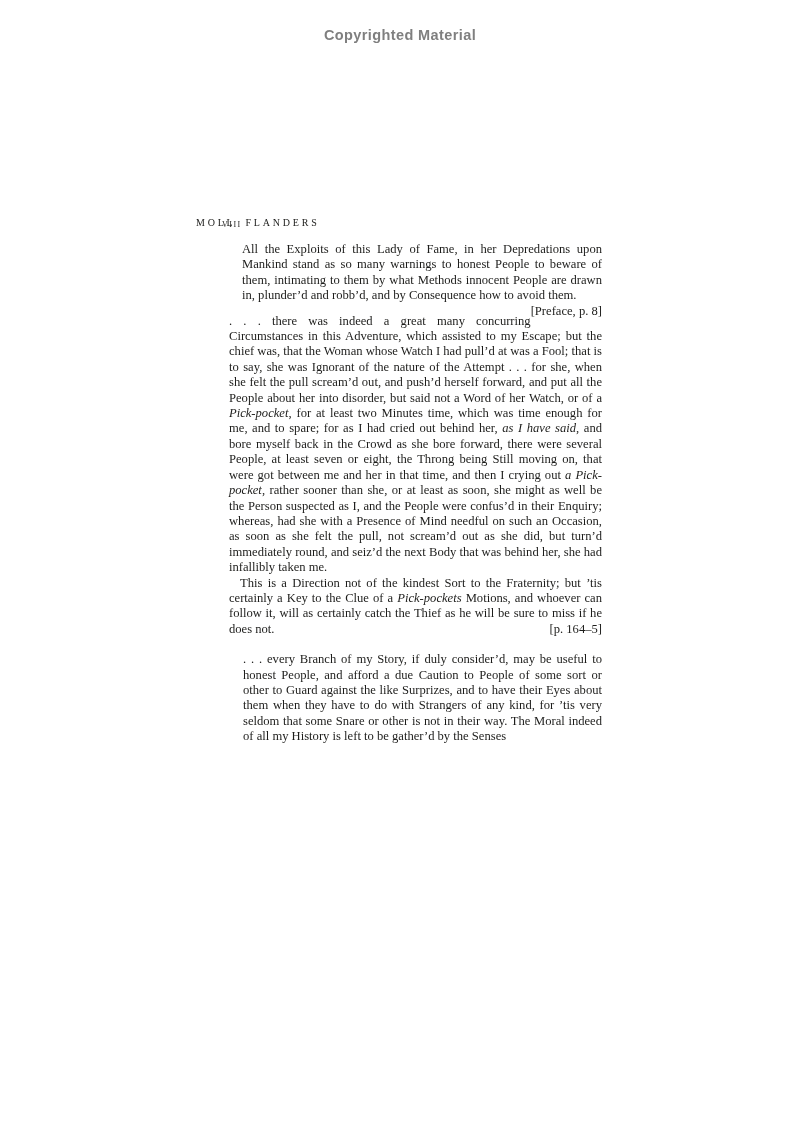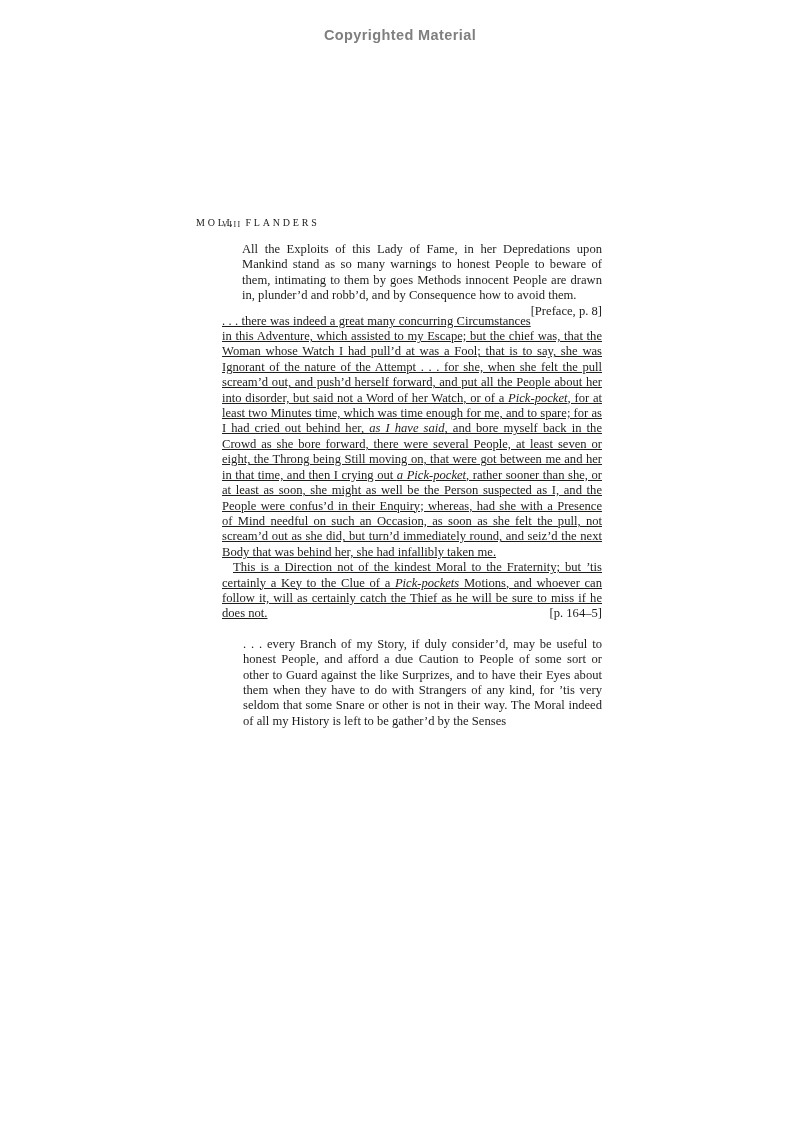--- a/index.html
+++ b/index.html
@@ -54,21 +54,21 @@
   }
   .head-title {
     font-size: 10px;
     letter-spacing: 2.8px;
     word-spacing: 5px;
   }
 
   p { margin: 0; }
   .bq1 { margin-left: 46px; margin-bottom: 10px; }
   .para-intro { margin-bottom: 14px; }
-  .bq2 { margin-left: 26px; margin-bottom: 15px; text-decoration: underline; }
+  .bq2 { margin-left: 33px; margin-bottom: 15px; }
   .indent { text-indent: 11px; }
   .para-similarly { margin-bottom: 16px; }
   .bq3 { margin-left: 47px; }
   .citation { float: right; }
   em { font-style: italic; }
 </style>
 </head>
 <body>
 
 <div class="page">
@@ -76,27 +76,27 @@
   <div class="copyright top">Copyrighted Material</div>
 
   <div class="text-col">
 
     <div class="running-head">
       <span class="folio">viii</span>
       <span class="head-title">MOLL FLANDERS</span>
     </div>
 
     <div class="bq1">
-      <p><span><span>All the Exploits of this Lady of Fame, in her Depredations upon Mankind stand as so many warnings to honest People to beware of them, intimating to them by goes Methods innocent People are drawn in, plunder’d and robb’d, and by Consequence how to avoid them.</span></span><span class="citation">[Preface, p. 8]</span></p>
+      <p><span><span>All the Exploits of this Lady of Fame, in her Depredations upon Mankind stand as so many warnings to honest People to beware of them, intimating to them by what Methods innocent People are drawn in, plunder’d and robb’d, and by Consequence how to avoid them.</span></span><span class="citation">[Preface, p. 8]</span></p>
     </div>
 
 
     <div class="bq2">
       <p><span>. . . there was indeed a great many concurring Circumstances in this Adventure, which assisted to my Escape; but the chief was, that the Woman whose Watch I had pull’d at was a Fool; that is to say, she was Ignorant of the nature of the Attempt . . . for she, when she felt the pull scream’d out, and push’d herself forward, and put all the People about her into disorder, but said not a Word of her Watch, or of a </span><em>Pick-pocket</em><span>, for at least two Minutes time, which was time enough for me, and to spare; for as I had cried out behind her, </span><em>as I have said</em><span>, and bore myself back in the Crowd as she bore forward, there were several People, at least seven or eight, the Throng being Still moving on, that were got between me and her in that time, and then I crying out </span><em>a Pick-pocket</em><span>, rather sooner than she, or at least as soon, she might as well be the Person suspected as I, and the People were confus’d in their Enquiry; whereas, had she with a Presence of Mind needful on such an Occasion, as soon as she felt the pull, not scream’d out as she did, but turn’d immediately round, and seiz’d the next Body that was behind her, she had infallibly taken me.</span></p>
-      <p class="indent"><span><span>This is a Direction not of the kindest Moral to the Fraternity; but ’tis certainly a Key to the Clue of a </span><em>Pick-pockets</em><span> Motions, and whoever can follow it, will as certainly catch the Thief as he will be sure to miss if he does not.</span></span><span class="citation">[p. 164–5]</span></p>
+      <p class="indent"><span><span>This is a Direction not of the kindest Sort to the Fraternity; but ’tis certainly a Key to the Clue of a </span><em>Pick-pockets</em><span> Motions, and whoever can follow it, will as certainly catch the Thief as he will be sure to miss if he does not.</span></span><span class="citation">[p. 164–5]</span></p>
     </div>
 
 
     <div class="bq3">
       <p><span>. . . every Branch of my Story, if duly consider’d, may be useful to honest People, and afford a due Caution to People of some sort or other to Guard against the like Surprizes, and to have their Eyes about them when they have to do with Strangers of any kind, for ’tis very seldom that some Snare or other is not in their way. The Moral indeed of all my History is left to be gather’d by the Senses</span></p>
     </div>
 
   </div>
 
   <div class="copyright bottom">Copyrighted Material</div>

